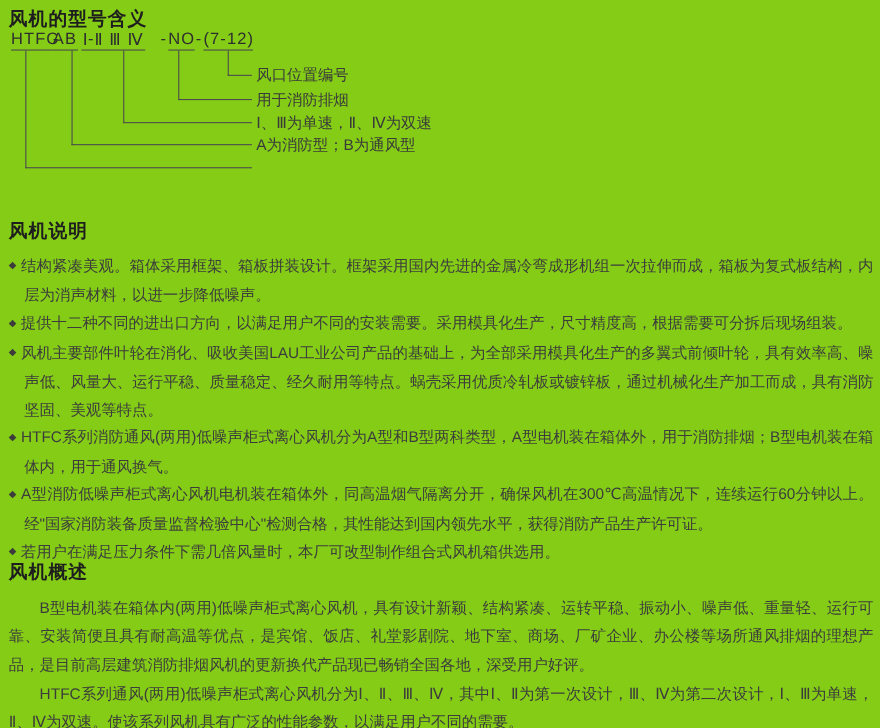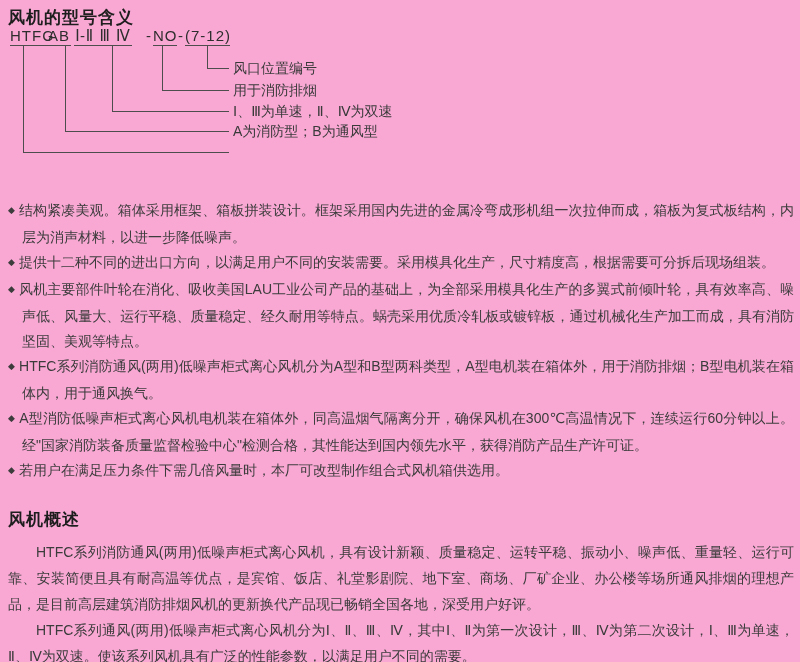--- a/index.html
+++ b/index.html
@@ -1,19 +1,19 @@
 <!DOCTYPE html>
 <html><head>
 <meta charset="utf-8">
 <style>
   html,body{margin:0;padding:0;background:#ffffff;}
   .page{
     position:relative;
     width:800px;height:662px;
-    background:#f9a8d4;
+    background:#84cc16;
     overflow:hidden;
     font-family:"Liberation Sans","DejaVu Sans",sans-serif;
     color:#3c3c3c;
   }
   
   .model-title{
     position:absolute;left:8px;top:6px;margin:0;
     font-size:17px;font-weight:bold;color:#1e1e1e;letter-spacing:1px;
   }
   .diagram{position:absolute;left:0;top:27px;width:800px;height:150px;}
@@ -95,28 +95,29 @@
     <i class="lshape l4"></i>
     <i class="lshape l5"></i>
 
     <span class="lbl lbl0">风口位置编号</span>
     <span class="lbl lbl1">用于消防排烟</span>
     <span class="lbl lbl3">A为消防型；B为通风型</span>
     <span class="lbl lbl2">Ⅰ、Ⅲ为单速，Ⅱ、Ⅳ为双速</span>
   </div>
 
   <section class="desc-section">
+    <h2 class="section-heading">风机说明</h2>
 
     <p class="bullet"><span class="diamond">◆</span><span>结构紧凑美观。箱体采用框架、箱板拼装设计。框架采用国内先进的金属冷弯成形机组一次拉伸而成，箱板为复式板结构，内层为消声材料，以进一步降低噪声。</span></p>
     <p class="bullet"><span class="diamond">◆</span><span>提供十二种不同的进出口方向，以满足用户不同的安装需要。采用模具化生产，尺寸精度高，根据需要可分拆后现场组装。</span></p>
     <p class="bullet"><span class="diamond">◆</span><span>风机主要部件叶轮在消化、吸收美国LAU工业公司产品的基础上，为全部采用模具化生产的多翼式前倾叶轮，具有效率高、噪声低、风量大、运行平稳、质量稳定、经久耐用等特点。蜗壳采用优质冷轧板或镀锌板，通过机械化生产加工而成，具有消防坚固、美观等特点。</span></p>
     <p class="bullet"><span class="diamond">◆</span><span>HTFC系列消防通风(两用)低噪声柜式离心风机分为A型和B型两科类型，A型电机装在箱体外，用于消防排烟；B型电机装在箱体内，用于通风换气。</span></p>
     <p class="bullet"><span class="diamond">◆</span><span>A型消防低噪声柜式离心风机电机装在箱体外，同高温烟气隔离分开，确保风机在300℃高温情况下，连续运行60分钟以上。经"国家消防装备质量监督检验中心"检测合格，其性能达到国内领先水平，获得消防产品生产许可证。</span></p>
     <p class="bullet"><span class="diamond">◆</span><span>若用户在满足压力条件下需几倍风量时，本厂可改型制作组合式风机箱供选用。</span></p>
   </section>
 
   <section class="overview-section">
     <h2 class="section-heading">风机概述</h2>
-    <p class="para">HTFC系列消防通风(两用)低噪声柜式离心风机，具有设计新颖、质量稳定、运转平稳、振动小、噪声低、重量轻、运行可靠、安装简便且具有耐高温等优点，是宾馆、饭店、礼堂影剧院、地下室、商场、厂矿企业、办公楼等场所通风排烟的理想产品，是目前高层建筑消防排烟风机的更新换代产品现已畅销全国各地，深受用户好评。</p>
+    <p class="para">B型电机装在箱体内(两用)低噪声柜式离心风机，具有设计新颖、结构紧凑、运转平稳、振动小、噪声低、重量轻、运行可靠、安装简便且具有耐高温等优点，是宾馆、饭店、礼堂影剧院、地下室、商场、厂矿企业、办公楼等场所通风排烟的理想产品，是目前高层建筑消防排烟风机的更新换代产品现已畅销全国各地，深受用户好评。</p>
     <p class="para">HTFC系列通风(两用)低噪声柜式离心风机分为Ⅰ、Ⅱ、Ⅲ、Ⅳ，其中Ⅰ、Ⅱ为第一次设计，Ⅲ、Ⅳ为第二次设计，Ⅰ、Ⅲ为单速，Ⅱ、Ⅳ为双速。使该系列风机具有广泛的性能参数，以满足用户不同的需要。</p>
   </section>
 
 </div>
 
 </body></html>

